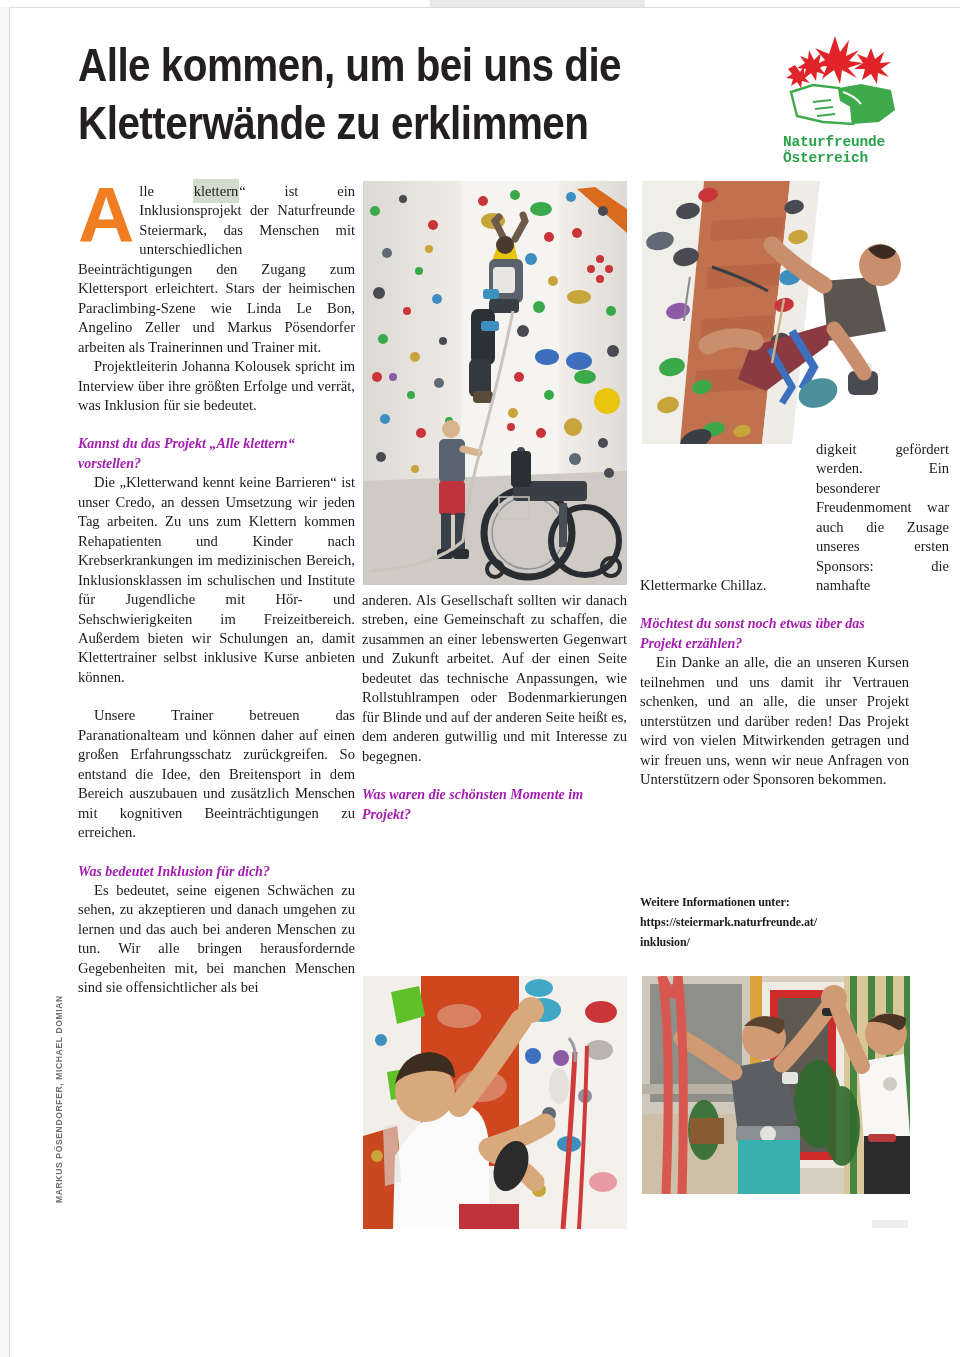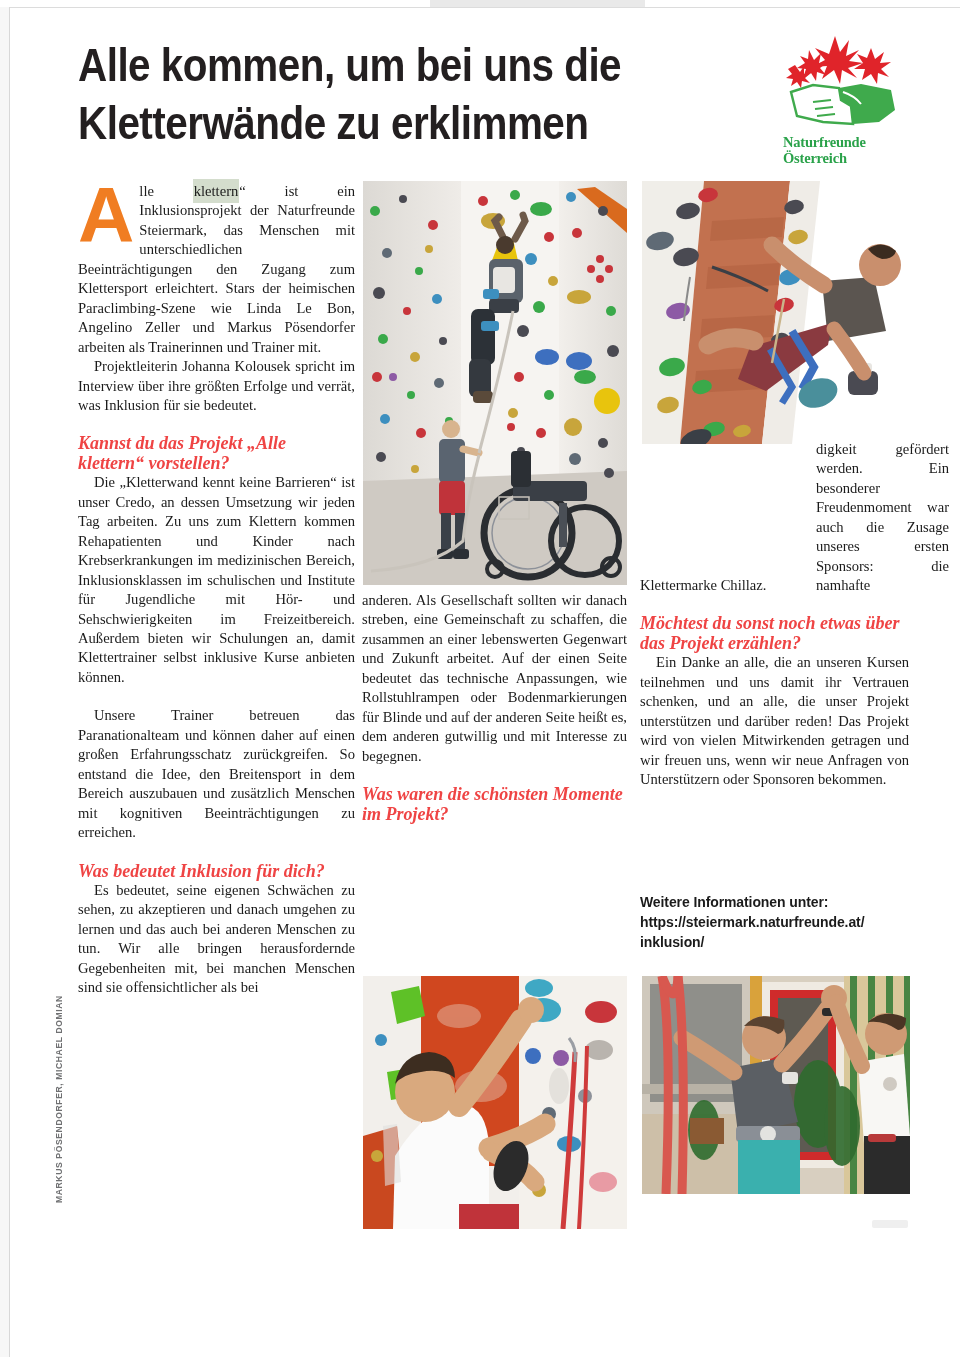--- a/index.html
+++ b/index.html
@@ -30,21 +30,21 @@
     transform:scaleX(0.86);
     transform-origin:left top;
   }
   .headline .l{display:block;white-space:nowrap;}
 
   
   .logo{position:absolute;left:773px;top:22px;width:125px;height:145px;}
   .logo svg{display:block;}
   .logo-text{
     position:absolute;left:0;top:104px;width:125px;
-    font-family:Liberation Serif, serif;
+    font-family:Liberation Mono, monospace;
     font-weight:bold;font-size:14.5px;line-height:16px;
     color:#2aa24a;letter-spacing:-0.2px;
   }
 
   
   .credit{
     position:absolute;left:-66px;top:1075px;width:230px;
     transform:rotate(-90deg);
     transform-origin:center center;
     font-family:"Liberation Sans", sans-serif;
@@ -58,23 +58,23 @@
     margin:0;
     font-size:14.6px;
     line-height:19.45px;
     text-align:justify;
     text-justify:inter-word;
     hyphens:none;
   }
   .col p.ind{text-indent:16px;}
   .qhead{
     margin:0;
-    font-size:18px;line-height:19.45px;
+    font-size:14px;line-height:19.45px;
     font-weight:bold;font-style:italic;
-    text-align:left;color:#ef4444;
+    text-align:left;color:#a21caf;
   }
   .sp{height:19px;}
 
   .col1{left:68px;top:174px;width:277px;}
   .col2{left:352px;top:583px;width:265px;}
   .col3a{left:766px;top:432px;width:133px;margin-left:40px;}
   .col3b{left:630px;top:568px;width:269px;}
 
   
   .dropcap{
@@ -85,22 +85,22 @@
     line-height:62px;
     color:#f07d22;
     margin:2px 5px -4px 0;
     padding:0;
   }
   .hl{background:#d4ddcd;padding:4px 1px;}
 
   
   .infoblock{
     position:absolute;left:630px;top:884px;width:275px;
-    font-family:Liberation Sans, sans-serif;
-    font-weight:bold;font-size:14px;line-height:20px;
+    font-family:Liberation Serif, serif;
+    font-weight:bold;font-size:12px;line-height:20px;
     color:#1b1b1b;letter-spacing:-0.1px;
   }
 
   
   .photo{position:absolute;overflow:hidden;background:#cfcfcf;}
   .photo svg{display:block;width:100%;height:100%;}
   #photo-climbing-wall-belay{left:353px;top:173px;width:264px;height:404px;}
   #photo-paraclimber-overhang{left:632px;top:173px;width:268px;height:263px;}
   #photo-youth-climber{left:353px;top:968px;width:264px;height:253px;}
   #photo-highfive-trainer{left:632px;top:968px;width:268px;height:218px;}

